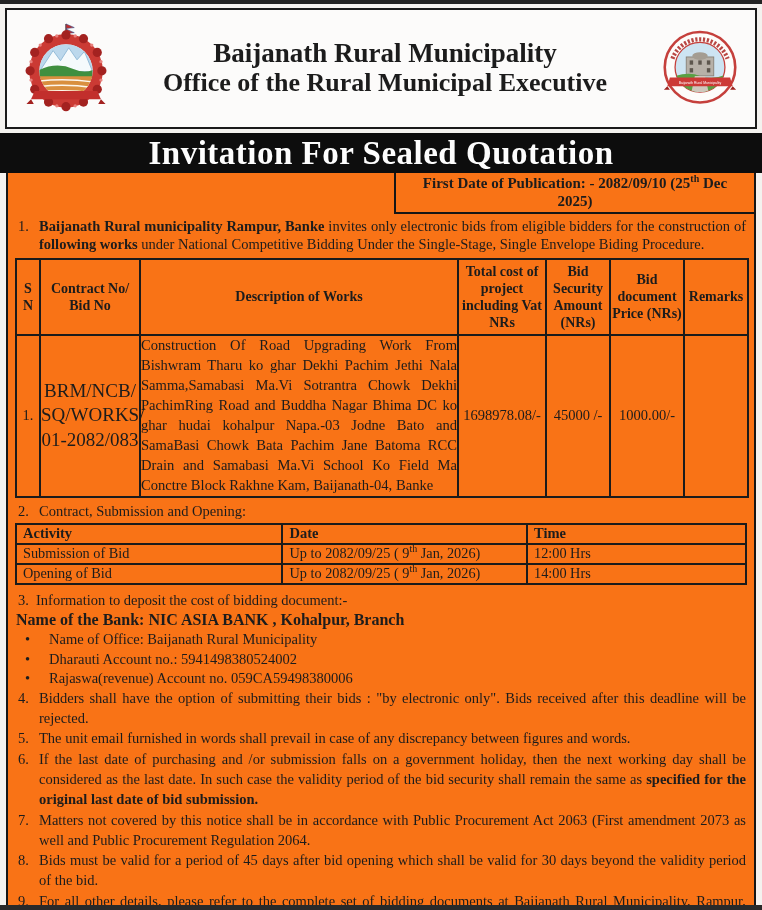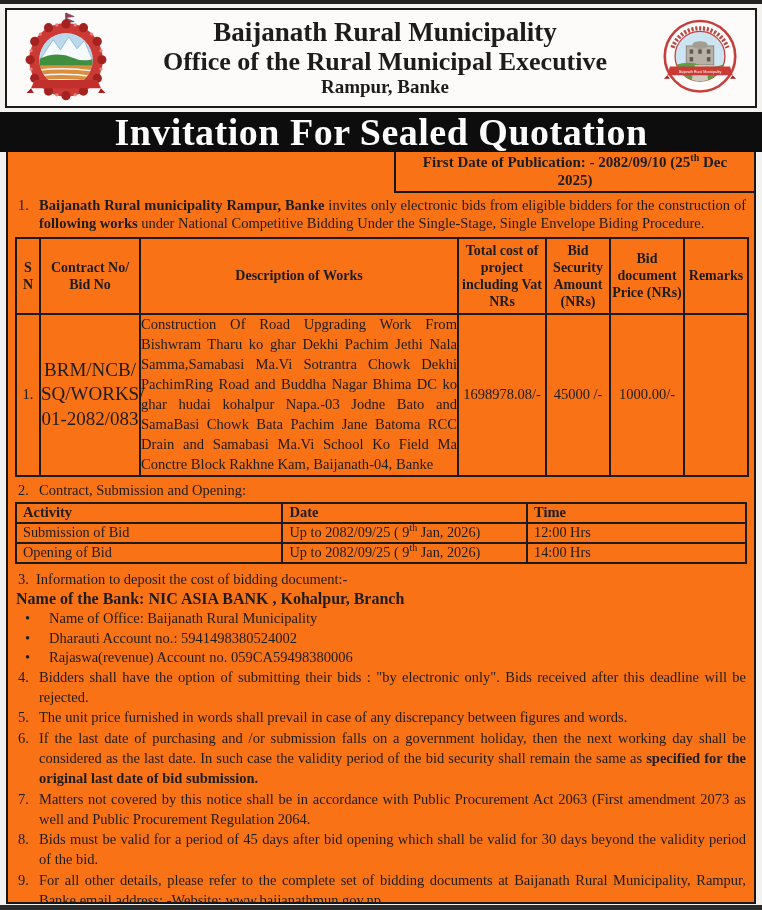--- a/index.html
+++ b/index.html
@@ -6,33 +6,33 @@
   html,body { margin:0; padding:0; }
   body { width:762px; background:#e9e7e4; font-family:"Liberation Serif", serif; }
   .page {
     width:762px; height:910px; position:relative; overflow:hidden;
     background:#f4f2ef; color:#1c1c1c;
     border-top:4px solid #232323; border-bottom:5px solid #2a2a2a;
   }
   
   .header-box {
     margin:4px 5px 4px; border:2px solid #1a1a1a; background:#fcfbfa;
-    height:100px; display:flex; align-items:center; padding:0 12px;gap:30px;
+    height:121px; display:flex; align-items:center; padding:0 12px;gap:30px;
   }
   .logo-left { width:94px; height:92px; flex:none; }
   .logo-right { width:86px; height:86px; flex:none; }
   .header-center { flex:1; text-align:center; line-height:1.12; padding-bottom:2px; }
   .h-muni   { font-size:27px; font-weight:bold; }
   .h-office { font-size:26px; font-weight:bold; }
   .h-loc    { font-size:19px; font-weight:bold; }
   
   .banner {
     background:#0d0d0d; height:40px; display:flex; align-items:center; justify-content:center;
   }
-  .banner-text { color:#fdfdfd; font-size:38px; font-weight:bold; letter-spacing:.5px; }
+  .banner-text { color:#fdfdfd; font-size:33px; font-weight:bold; letter-spacing:.5px; }
   
   .content {
     margin:0 6px; border:2px solid #161616; border-top:none; background:#f97316;
     height:752px; padding:0 7px; overflow:hidden;
   }
   .pub-box {
     width:360px; margin-left:auto; margin-right:-7px;
     border-left:2px solid #161616; border-bottom:2px solid #161616;
     padding:1px 10px 2px; text-align:center; font-weight:bold; font-size:15px;
     line-height:1.2;
@@ -118,21 +118,20 @@
           <path d="M21 69 Q50 66 79 70" stroke="#fdf6ec" stroke-width="1.6" fill="none"></path>
           <path d="M21 75 Q50 72 79 76" stroke="#fdf6ec" stroke-width="1.6" fill="none"></path>
         </g>
         <path d="M16 74 L84 74 L88 83 L12 83 Z" fill="#c22f2c"></path>
         <path d="M12 83 l-5 5 8 0 z M88 83 l5 5 -8 0 z" fill="#a32220"></path>
       </svg>
     </div>
     <div class="header-center">
       <div class="h-muni">Baijanath Rural Municipality</div>
       <div class="h-office">Office of the Rural Municipal Executive</div>
-      <div class="h-loc">Rampur, Banke</div>
     </div>
     <div class="logo-right">
       <svg viewBox="0 0 100 100" width="86" height="86">
         <circle cx="50" cy="48" r="41" fill="#fdfcfa" stroke="#c5403c" stroke-width="3"></circle>
         <path d="M18 38 A 34 34 0 0 1 82 38" fill="none" stroke="#b84744" stroke-width="5" stroke-dasharray="2.5,2"></path>
         <circle cx="50" cy="48" r="29" fill="#cde4f2" stroke="#c5403c" stroke-width="1.5"></circle>
         <clipPath id="seal">
             <circle cx="50" cy="48" r="29"></circle>
           </clipPath>
         <g clip-path="url(#seal)">
@@ -250,21 +249,21 @@
       <span class="bullet-glyph">•</span>
       <span>Rajaswa(revenue) Account no. 059CA59498380006</span>
     </div>
 
     <div class="note flexline">
       <span class="num">4.</span>
       <span class="body"><span>Bidders shall have the option of submitting their bids : "by electronic only". Bids received after this deadline will be rejected.</span><span class="bold-tail"></span></span>
     </div>
     <div class="note flexline">
       <span class="num">5.</span>
-      <span class="body"><span>The unit price furnished in words shall prevail in case of any discrepancy between figures and words.</span><span class="bold-tail"></span></span>
+      <span class="body"><span>The unit email furnished in words shall prevail in case of any discrepancy between figures and words.</span><span class="bold-tail"></span></span>
     </div>
     <div class="note flexline">
       <span class="num">6.</span>
       <span class="body"><span>If the last date of purchasing and /or submission falls on a government holiday, then the next working day shall be considered as the last date. In such case the validity period of the bid security shall remain the same as </span><span class="bold-tail">specified for the original last date of bid submission.</span></span>
     </div>
     <div class="note flexline">
       <span class="num">7.</span>
       <span class="body"><span>Matters not covered by this notice shall be in accordance with Public Procurement Act 2063 (First amendment 2073 as well and Public Procurement Regulation 2064.</span><span class="bold-tail"></span></span>
     </div>
     <div class="note flexline">

